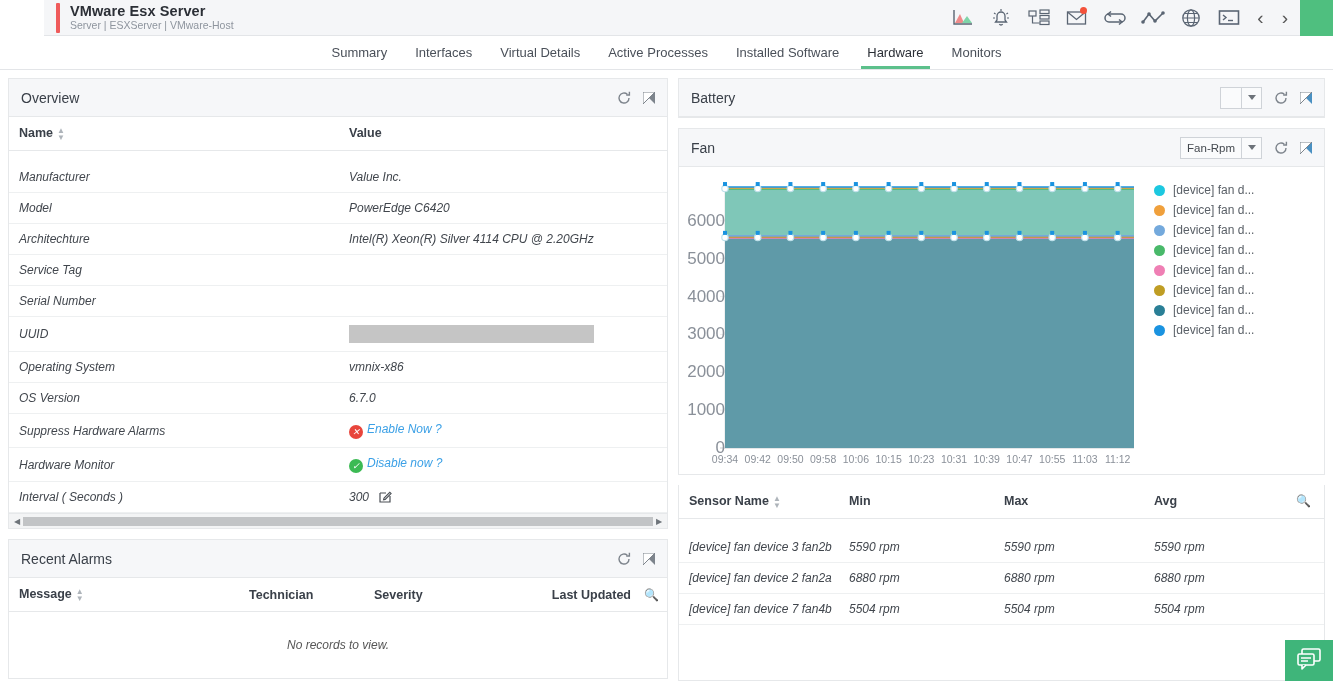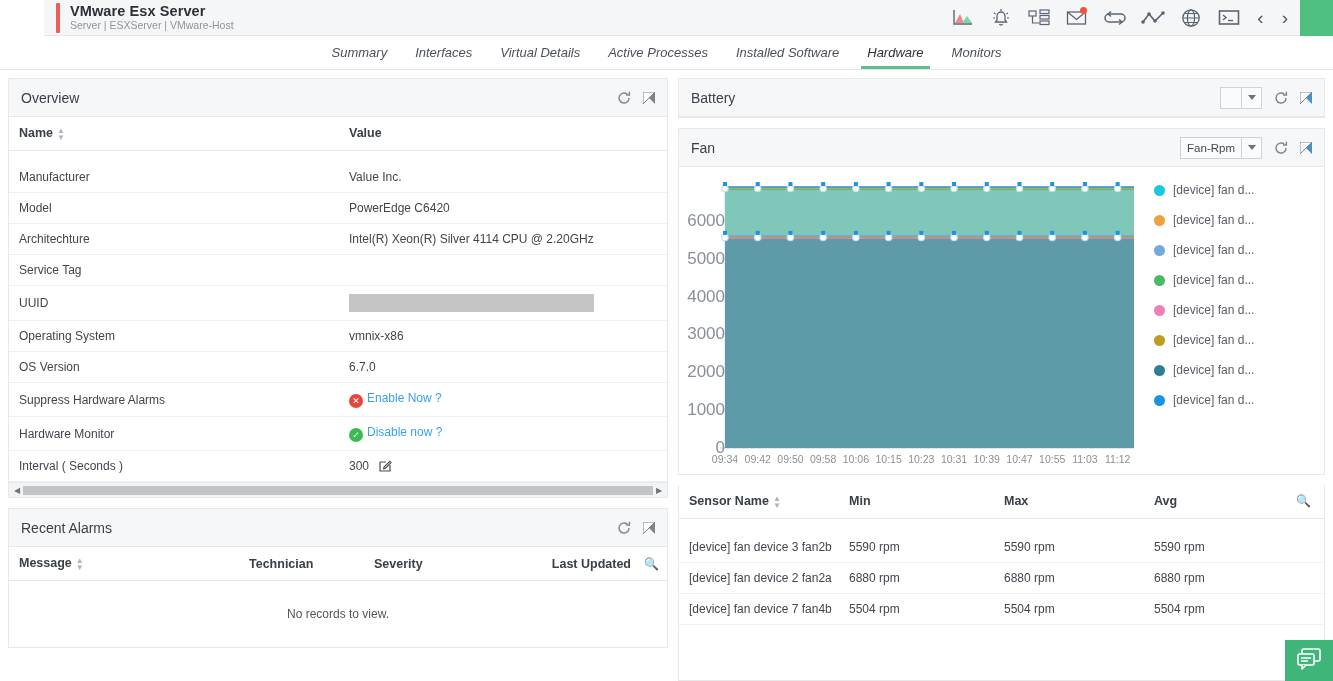--- a/index.html
+++ b/index.html
@@ -22,21 +22,21 @@
   .app-sub { font-size:10.5px; color:#8e959e; margin-top:1px; }
   .header-icons { margin-left:auto; display:flex; align-items:center; gap:14px; padding-right:10px; }
   .hicon { width:24px; height:22px; position:relative; cursor:pointer; color:#5a6573; display:flex; align-items:center; justify-content:center; }
   .hicon svg { display:block; }
   .badge-dot { position:absolute; top:0px; right:2px; width:7px; height:7px; border-radius:50%; background:#f4523b; }
   .chev { font-size:19px; color:#555; font-weight:300; cursor:pointer; padding:0 2px; }
   .green-edge { width:33px; height:36px; background:#4fbf7f; }
 
   
   .tabbar { height:34px; background:#fff; border-bottom:1px solid #e3e5e8; display:flex; justify-content:center; align-items:stretch; gap:0; }
-  .tab { padding:0 14px; display:flex; align-items:center; font-size:13px; color:#4a5059; cursor:pointer; position:relative;font-style:italic; }
+  .tab { padding:0 14px; display:flex; align-items:center; font-size:13px; color:#4a5059; cursor:pointer; position:relative; }
   .tab.active { color:#2b2f36; }
   .tab.active:after { content:""; position:absolute; left:8px; right:8px; bottom:0; height:3px; background:#5cc08b; }
 
   
   .page { display:flex; gap:10px; padding:8px 8px 0 8px; height:611px; }
   .col-left { width:660px; display:flex; flex-direction:column; gap:10px; }
   .col-right { flex:1; display:flex; flex-direction:column; gap:10px; }
 
   .card { background:#fff; border:1px solid #e6e8ea; }
   .card-head { height:38px; background:#f6f7f9; border-bottom:1px solid #e6e8ea; display:flex; align-items:center; padding:0 12px; }
@@ -44,39 +44,39 @@
   .head-tools { margin-left:auto; display:flex; align-items:center; gap:12px; }
   .mini-select { display:flex; align-items:center; height:22px; border:1px solid #cfd3d8; background:#fafbfc; font-size:11.5px; color:#44494f; }
   .mini-select .lbl { padding:0 6px; min-width:20px; white-space:nowrap; }
   .mini-select .arw { width:20px; height:100%; border-left:1px solid #cfd3d8; display:flex; align-items:center; justify-content:center; }
   .tri-d { width:0;height:0;border-left:4px solid transparent;border-right:4px solid transparent;border-top:5px solid #6d737a; }
   .tool-ico { cursor:pointer; color:#7d848c; display:flex; }
 
   
   table { width:100%; border-collapse:collapse; }
   th { text-align:left; font-size:12.5px; font-weight:bold; color:#3a4049; padding:9px 0 9px 10px; border-bottom:1px solid #e6e8ea; white-space:nowrap; }
-  td { font-size:12px; color:#41464d; padding:8px 0 8px 10px; border-bottom:1px solid #eef0f1; white-space:nowrap; }
+  td { font-size:12px; color:#41464d; padding:8px 0 8px 10px; border-bottom:1px solid #eef0f1; white-space:nowrap;font-style:italic; }
   .sortarrows { display:inline-block; margin-left:4px; color:#aeb4ba; font-size:8px; line-height:7px; vertical-align:middle; }
   .srch { color:#5a6067; font-size:12px; }
   .redact { display:inline-block; width:245px; height:18px; background:#c5c5c5; vertical-align:middle; }
   .lnk { color:#3ba0e6; cursor:pointer; }
   .badge-ic { display:inline-flex; width:14px; height:14px; border-radius:50%; color:#fff; font-size:9px; align-items:center; justify-content:center; vertical-align:-2px; margin-right:4px; }
   .ok { background:#3cba54; }
   .no { background:#e8453c; }
   .empty-row td { text-align:center; color:#555; padding:26px 0; border-bottom:none; }
 
   
   .sbar { height:15px; background:#f3f4f5; border-top:1px solid #e6e8ea; display:flex; align-items:center; padding:0 2px; }
   .sbar .ar { width:12px; text-align:center; color:#6e747a; font-size:8px; }
   .sbar .track { flex:1; height:9px; background:#c2c4c6; }
 
   
   .chart-wrap { display:flex; padding:8px 6px 4px 6px; }
   .chart-area { position:relative; width:455px; height:295px; }
-  .legend { padding:8px 0 0 14px; display:flex; flex-direction:column; gap:16px; }
+  .legend { padding:8px 0 0 14px; display:flex; flex-direction:column; gap:6px; }
   .lg-item { display:flex; align-items:center; gap:8px; cursor:pointer; }
   .lg-dot { width:11px; height:11px; border-radius:50%; flex:none; }
   .lg-txt { font-size:12px; color:#5a6067; white-space:nowrap; }
 
   .ylab { position:absolute; right:100%; transform:translateY(-50%); font-size:17px; color:#8a9099; white-space:nowrap; }
   .xlab { position:absolute; top:100%; transform:translateX(-50%); padding-top:5px; font-size:10.5px; color:#8a9099; white-space:nowrap; }
 
   .chat-fab { position:fixed; right:0px; bottom:0px; width:48px; height:41px; background:#3fb57a; display:flex; align-items:center; justify-content:center; cursor:pointer; }
 </style>
 </head>
@@ -207,20 +207,24 @@
           <tr>
               <td>Model</td>
               <td>PowerEdge C6420</td>
             </tr>
           <tr>
               <td>Architechture</td>
               <td>Intel(R) Xeon(R) Silver 4114 CPU @ 2.20GHz</td>
             </tr>
           <tr>
               <td>Service Tag</td>
+              <td></td>
+            </tr>
+          <tr>
+              <td>Serial Number</td>
               <td></td>
             </tr>
           <tr>
               <td>UUID</td>
               <td><span class="redact"></span></td>
             </tr>
           <tr>
               <td>Operating System</td>
               <td>vmnix-x86</td>
             </tr>

